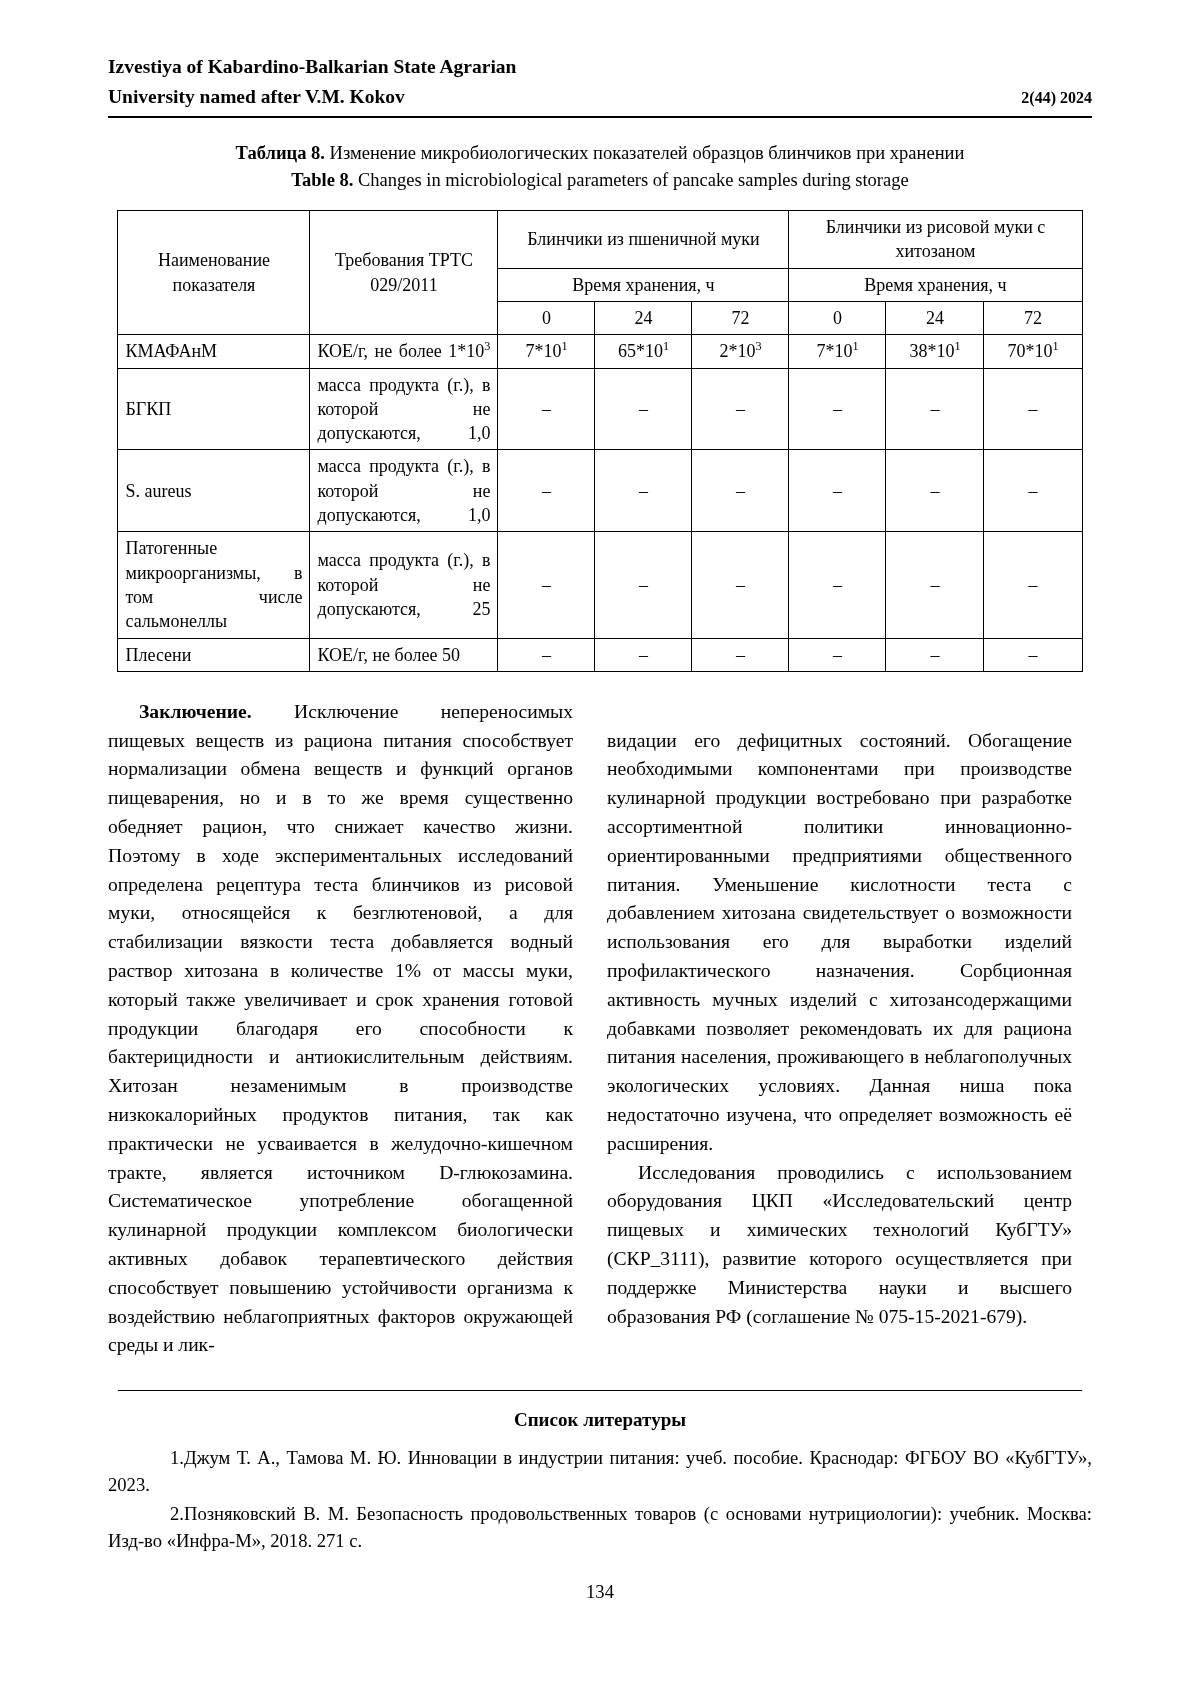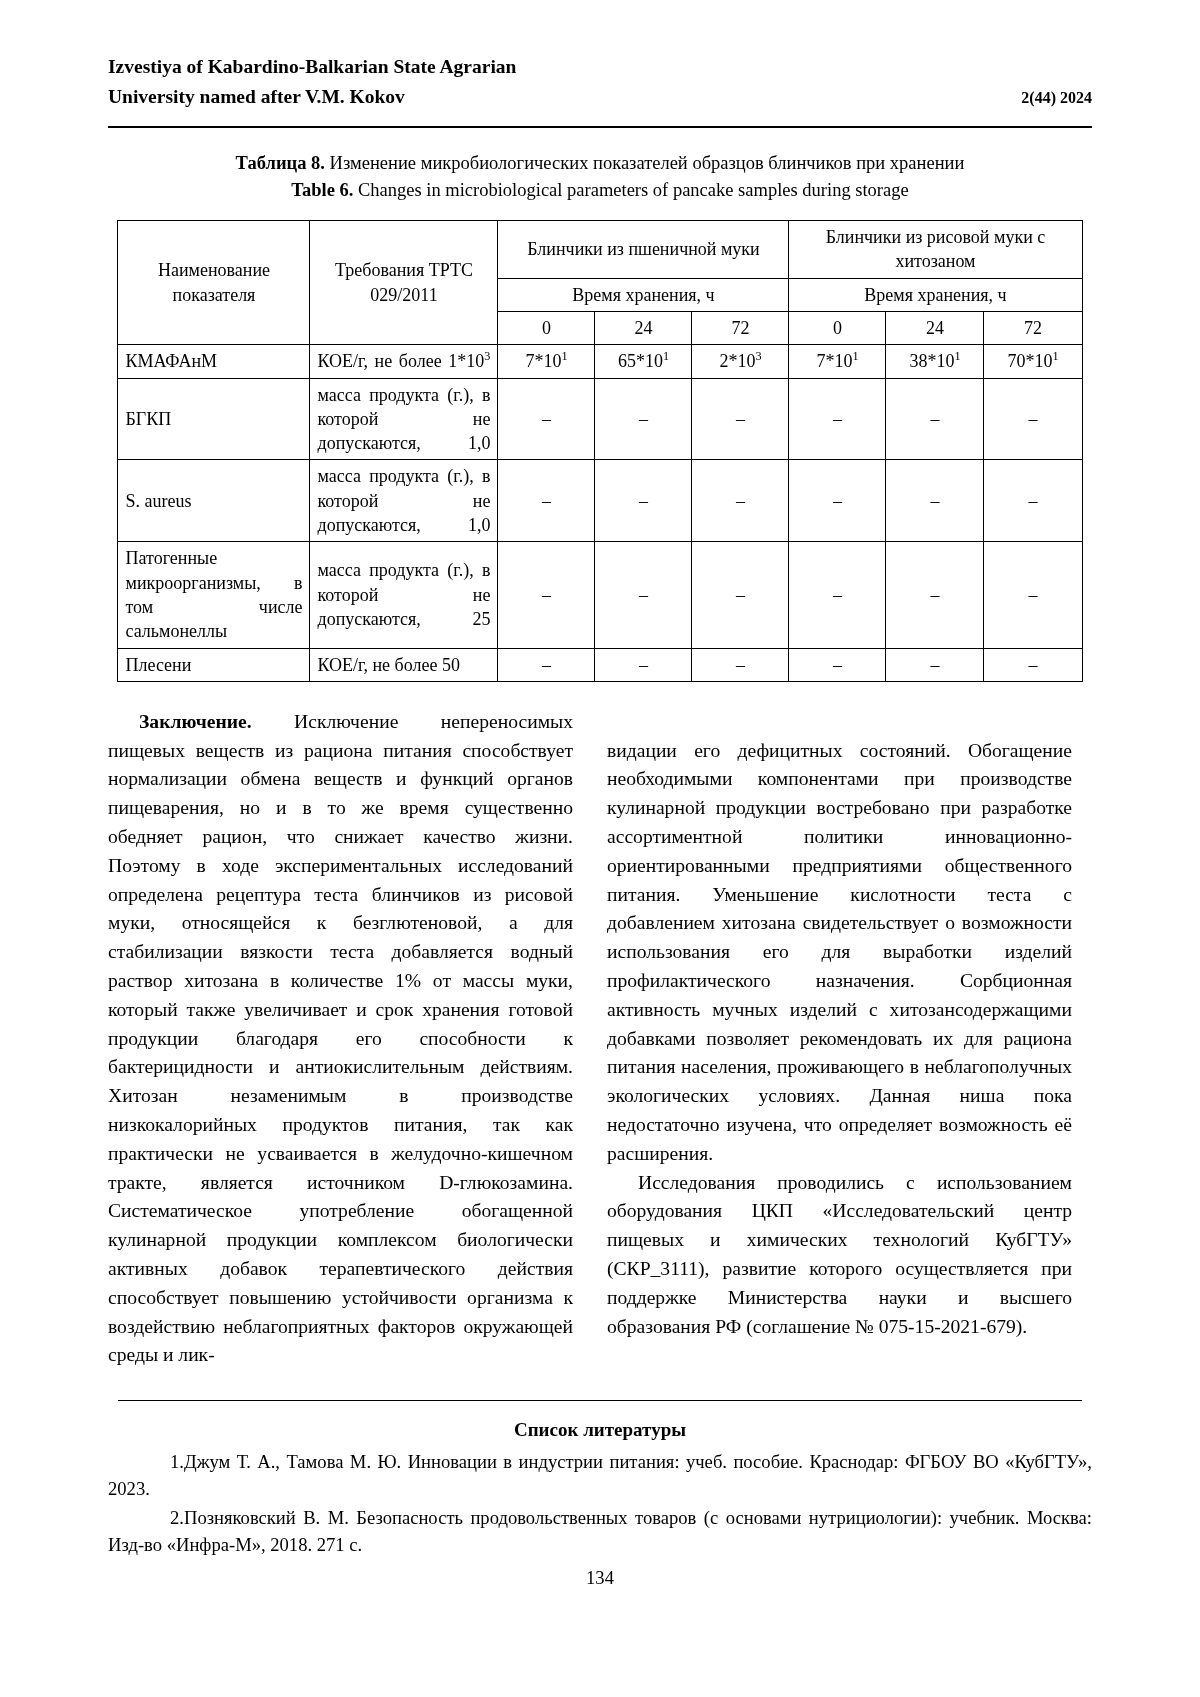--- a/index.html
+++ b/index.html
@@ -24,21 +24,21 @@
 
   
   .runhead {
     display: flex;
     justify-content: space-between;
     align-items: flex-end;
     font-weight: bold;
     font-size: 19.5px;
     line-height: 1.55;
     border-bottom: 2.2px solid #000;
-    padding-bottom: 14px;
+    padding-bottom: 4px;
   }
   .runhead-left { max-width: 780px; }
   .runhead-right { font-size: 16px; white-space: nowrap; padding-bottom: 2px;}
 
   
   .tbl-caption {
     text-align: center;
     font-size: 18.5px;
     line-height: 1.45;
     margin-top: 22px;
@@ -90,53 +90,53 @@
     width: 964px;
     margin: 30px auto 0 auto;
   }
   .refs-title {
     text-align: center;
     font-weight: bold;
     font-size: 19px;
     margin-top: 18px;
   }
   .refs {
-    margin-top: 8px;
+    margin-top: 14px;
     font-size: 18.6px;
     line-height: 1.45;
     text-align: justify;
   }
   .ref-item { margin-bottom: 2px; text-indent: 31px; }
   .ref-num { display: inline-block; min-width: 40px; }
 
   .pageno {
     text-align: center;
     font-size: 18.6px;
-    margin-top: 8px;
+    margin-top: 26px;
   }
 </style>
 </head>
 <body>
 
 <div class="page">
 
   <div class="runhead">
     <div class="runhead-left">
       <div>Izvestiya of Kabardino-Balkarian State Agrarian</div>
       <div>University named after V.M. Kokov</div>
     </div>
     <div class="runhead-right">2(44) 2024</div>
   </div>
 
   <div class="tbl-caption">
     <div>
       <span class="b">Таблица 8.</span><span> Изменение микробиологических показателей образцов блинчиков при хранении</span>
     </div>
     <div>
-      <span class="b">Table 6.</span><span> Changes in microbiological parameters of pancake samples during storage</span>
+      <span class="b">Table 8.</span><span> Changes in microbiological parameters of pancake samples during storage</span>
     </div>
   </div>
 
   <table class="maintbl">
     <colgroup>
       <col style="width:192px">
       <col style="width:188px">
       <col style="width:97px">
       <col style="width:97px">
       <col style="width:97px">

